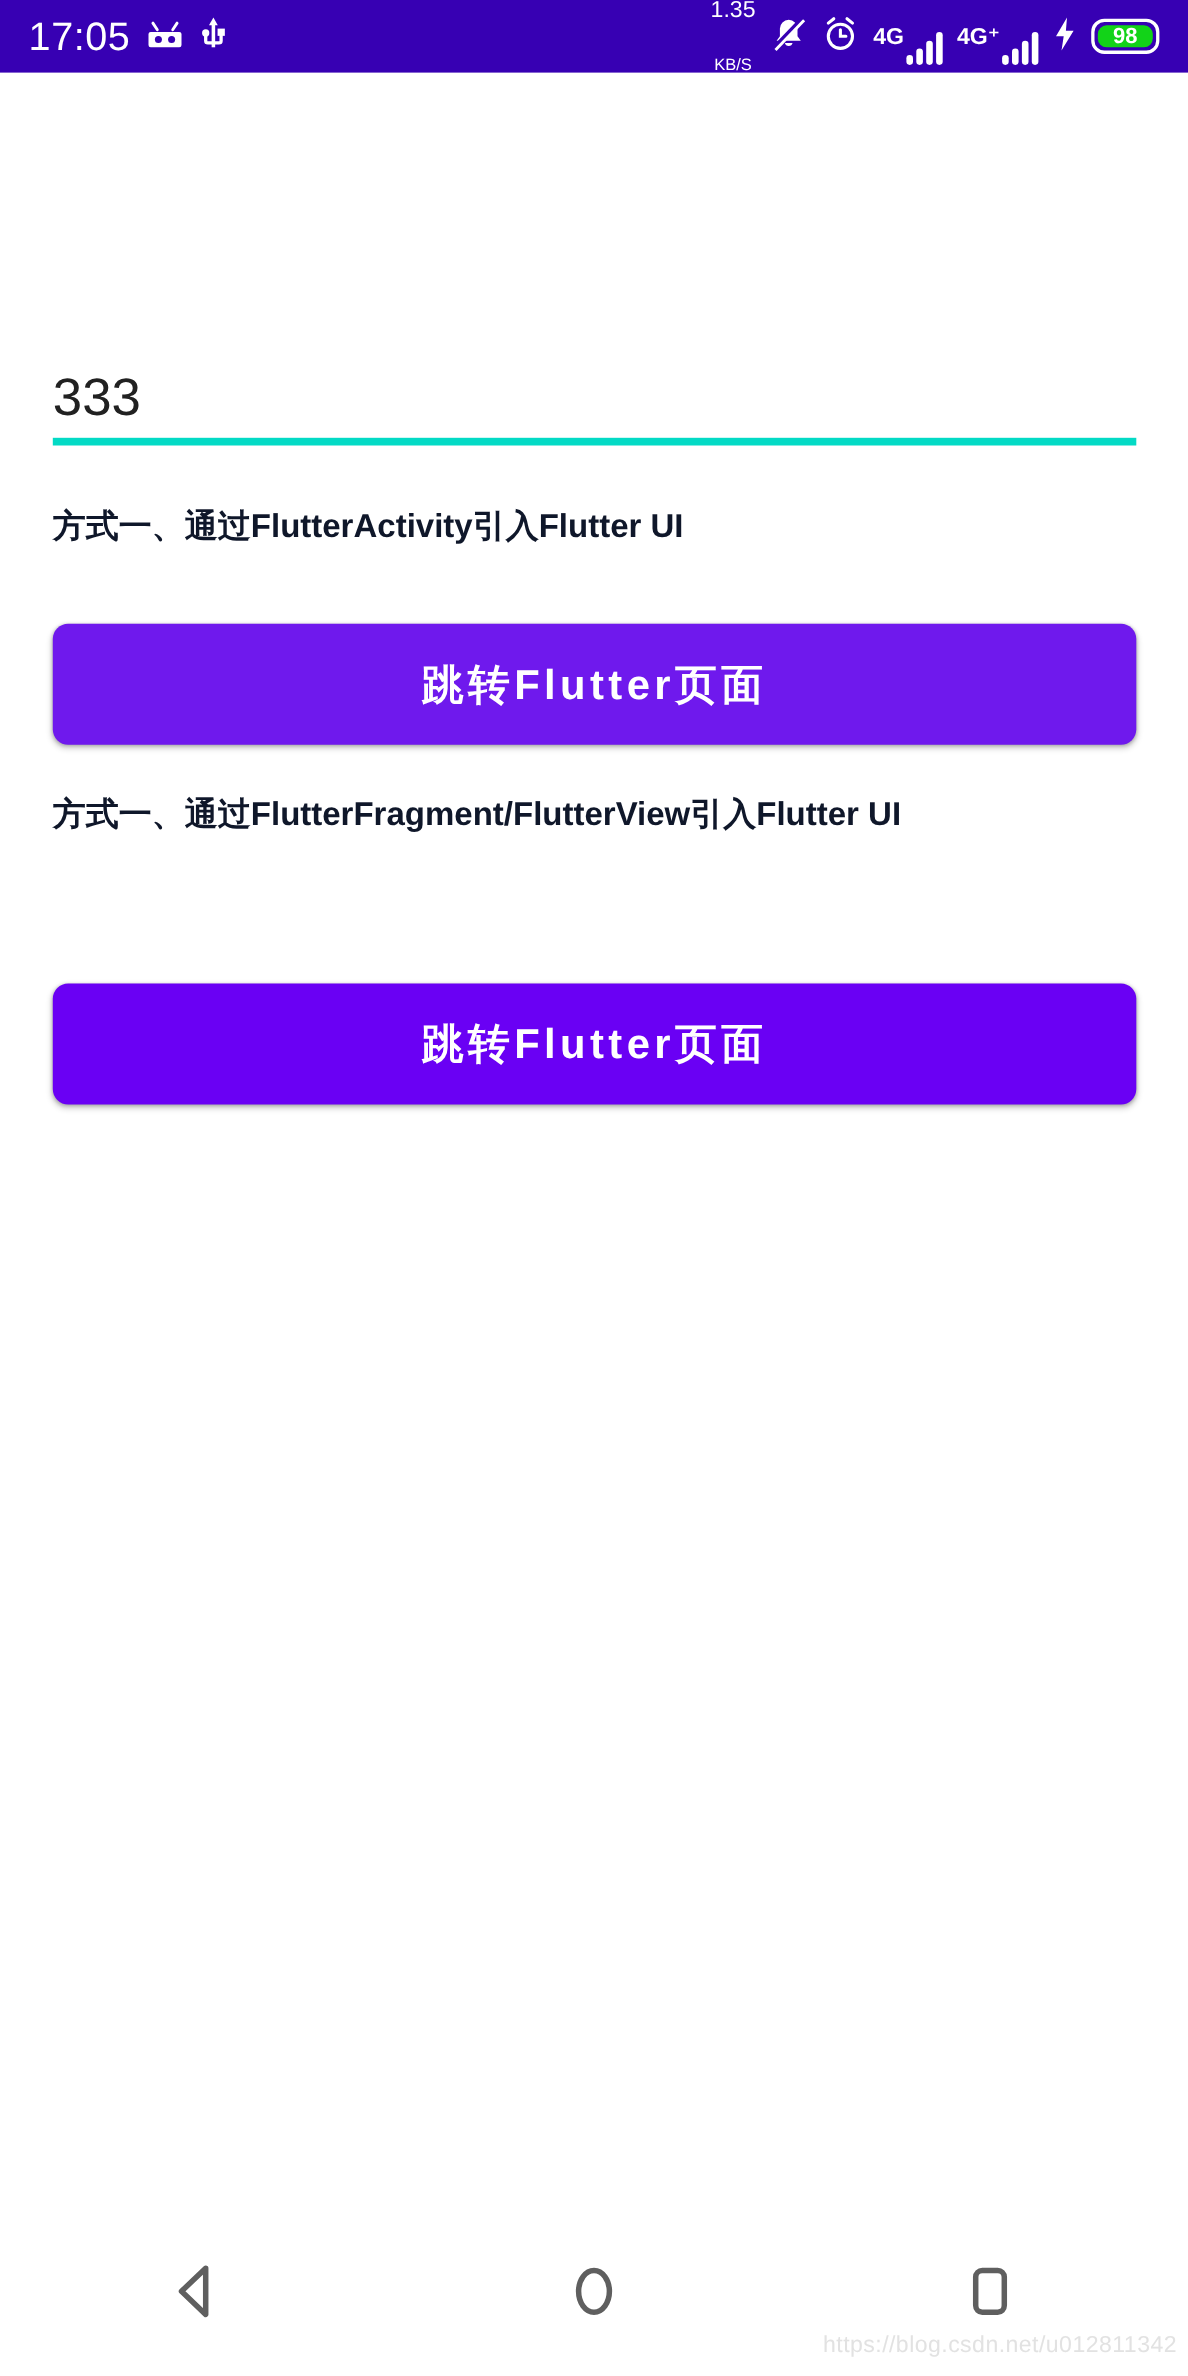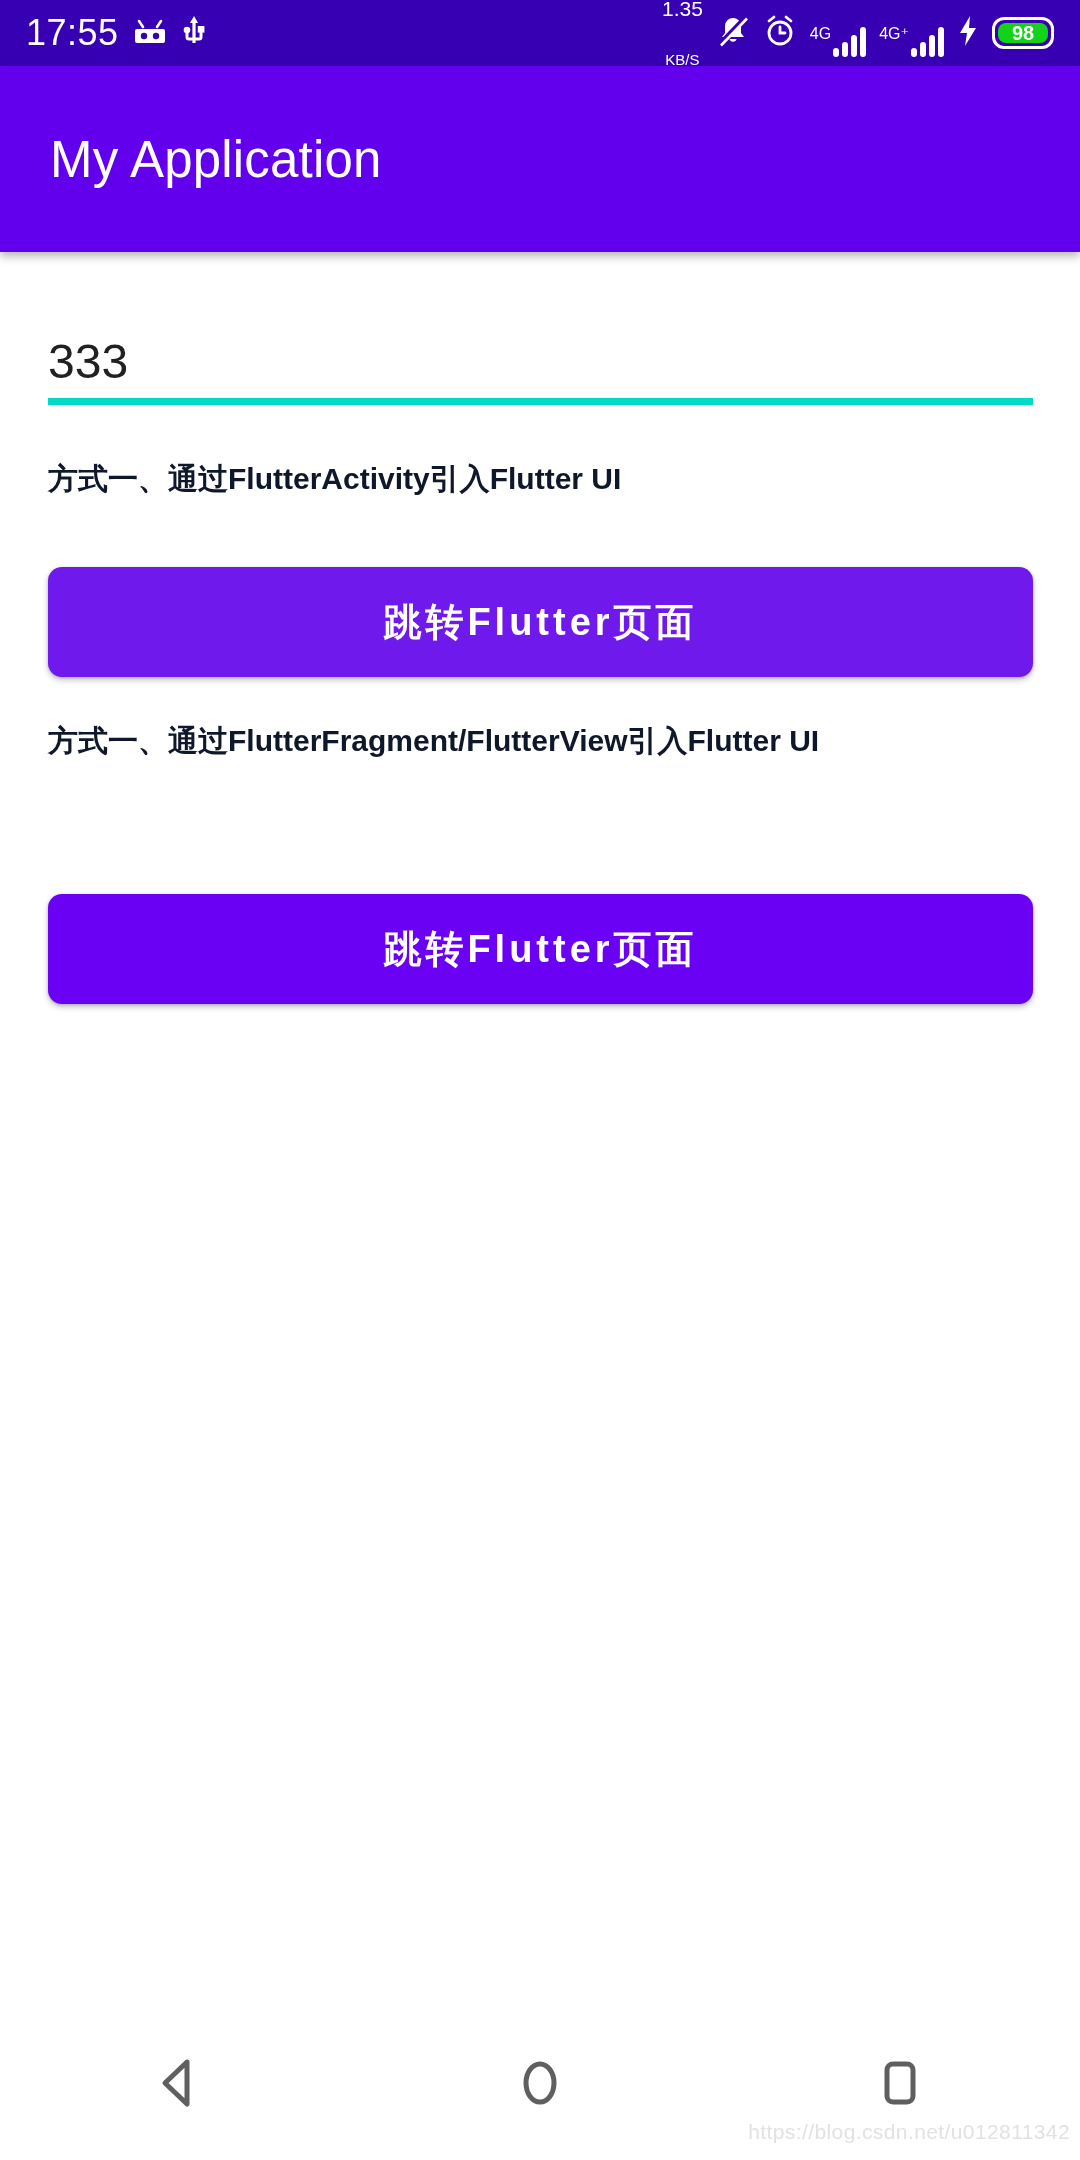--- a/index.html
+++ b/index.html
@@ -21,21 +21,21 @@
   .sb-left { display:flex; align-items:center; gap:14px; }
   .sb-clock { font-size:36px; font-weight:400; letter-spacing:0.5px; line-height:1; }
   .sb-right { display:flex; align-items:center; gap:13px; }
 
   .net-speed { display:flex; flex-direction:column; align-items:center;
                line-height:0.95; font-weight:400;gap:34px; }
   .net-speed .n1 { font-size:21px; }
   .net-speed .n2 { font-size:15px; }
 
   .sigwrap { display:flex; align-items:flex-end; gap:3px; }
-  .sigwrap .glabel { font-size:16px; font-weight:400; line-height:1;
+  .sigwrap .glabel { font-size:21px; font-weight:700; line-height:1;
                      margin-bottom:15px; margin-right:-1px;margin-top:16px; }
   .bars { display:flex; align-items:flex-end; gap:3px; height:30px; }
   .bars i { width:6px; background:#fff; border-radius:3px; display:block; }
   .bars i:nth-child(1){ height:9px; }
   .bars i:nth-child(2){ height:15px; }
   .bars i:nth-child(3){ height:22px; }
   .bars i:nth-child(4){ height:30px; }
 
   .battery {
     display:flex; align-items:center; justify-content:flex-end;
@@ -103,21 +103,21 @@
     font-family:"Liberation Sans",sans-serif;
   }
 </style>
 </head>
 <body>
 
 <div class="screen">
 
   <div class="statusbar">
     <div class="sb-left">
-      <span class="sb-clock">17:55</span>
+      <span class="sb-clock">17:05</span>
 
       <span>
         <svg width="34" height="30" viewBox="0 0 34 30">
           <path d="M6 5 L10 11 M28 5 L24 11" stroke="#fff" stroke-width="2.6" fill="none" stroke-linecap="round"></path>
           <path d="M4 13 h26 a2 2 0 0 1 2 2 v10 a2 2 0 0 1 -2 2 h-26 a2 2 0 0 1 -2 -2 v-10 a2 2 0 0 1 2 -2 z" fill="#fff"></path>
           <circle cx="11" cy="20" r="3.2" fill="#3700b3"></circle>
           <circle cx="23" cy="20" r="3.2" fill="#3700b3"></circle>
         </svg>
       </span>
 
@@ -181,23 +181,20 @@
           <path d="M13 1 L3 18 h7 L8 31 L19 13 h-7 z" fill="#fff"></path>
         </svg>
       </span>
 
       <span class="battery">
         <span class="fill">98</span>
       </span>
     </div>
   </div>
 
-  <div class="appbar">
-    <span class="appbar-title">My Application</span>
-  </div>
 
   <div class="content">
 
     <div class="edit-field">
       <div class="edit-value" placeholder="">333</div>
       <div class="edit-underline"></div>
     </div>
 
     <div class="section-label label-1">方式一、通过FlutterActivity引入Flutter UI</div>
 

